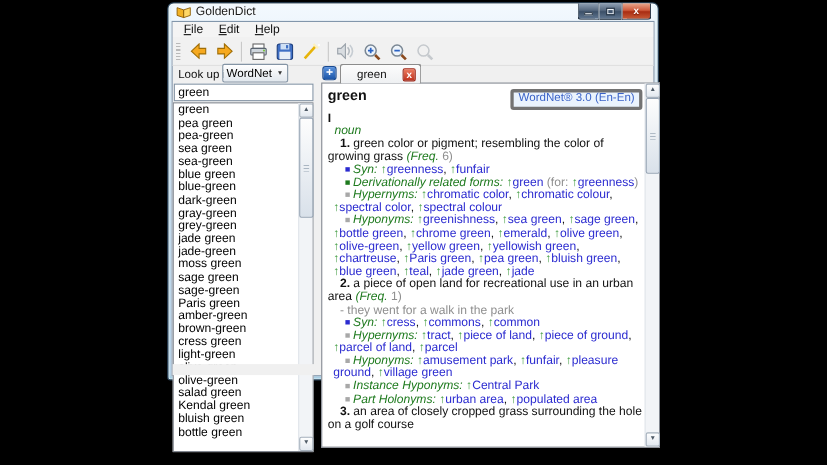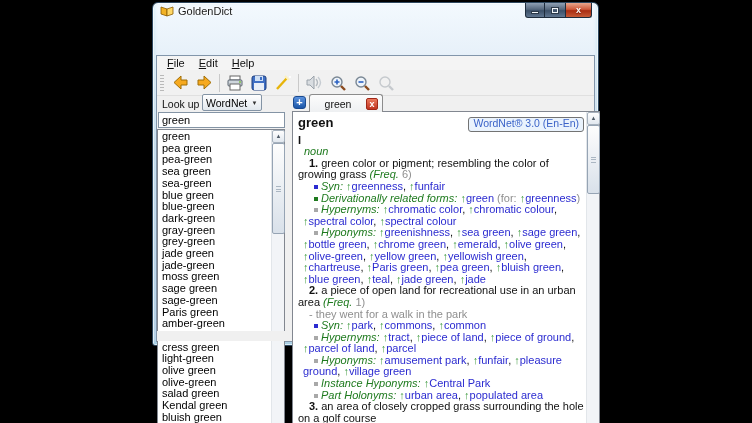--- a/index.html
+++ b/index.html
@@ -22,21 +22,21 @@
     font-size:8px;line-height:8px;}
   .wbtn.min{width:20px;border-radius:0 0 0 3px;}
   .wbtn.max{width:20px;border-left:none;border-right:none;}
   .wbtn.close{width:27px;border-radius:0 0 3px 0;
     background:linear-gradient(#e9a78d,#cf5b3c 45%,#a92d12 55%,#c65a36);}
   .glyph-min{width:8px;height:3px;background:#f2f6fa;border:1px solid #2c3a4a;margin-top:5px;}
   .glyph-max{width:8px;height:7px;border:1px solid #2c3a4a;background:transparent;box-shadow:inset 0 1px 0 #f2f6fa,inset 1px 0 0 #f2f6fa,inset -1px 0 0 #f2f6fa,inset 0 -1px 0 #f2f6fa;}
   .glyph-x{color:#fff;font-size:9px;font-weight:bold;text-shadow:0 1px 1px #7a1a08;}
 
   .client{position:absolute;left:3px;right:3px;top:16px;bottom:3px;
-    background:#f0f0f0;border:1px solid #8296ab;margin-top:36px;}
+    background:#f0f0f0;border:1px solid #8296ab;}
 
   
   .menubar{position:absolute;left:0;top:0;right:0;height:14px;display:flex;
     background:#f4f4f4;padding-left:3px;}
   .menu-item{display:inline-block;padding:1px 7px 0 7px;font-size:11px;color:#111;}
   .menu-item::first-letter{text-decoration:underline;}
   .toolbar{position:absolute;left:0;top:14px;right:0;height:26px;display:flex;align-items:center;
     background:#f1f1f1;border-bottom:1px solid #e0e0e0;}
   .tb-handle{width:4px;height:16px;margin:0 4px 0 3px;
     background:repeating-linear-gradient(#b9b9b9 0 1px,transparent 1px 3px);}
@@ -75,21 +75,21 @@
   .tab-label{flex:1;text-align:center;font-size:10.5px;color:#111;}
   .tab-close{width:12px;height:12px;margin-right:4px;border:1px solid #a02818;border-radius:2px;
     background:linear-gradient(#ec7a5e,#c03420);color:#fff;font-size:9px;line-height:10px;text-align:center;font-weight:bold;}
 
   
   .article-frame{position:absolute;left:135px;top:55px;width:308px;height:332px;border:1px solid #828790;background:#fff;z-index:1;}
   .article{position:absolute;left:0;top:0;right:13px;bottom:0;overflow:hidden;
     padding:5px 2px 0 5px;font-size:11px;line-height:11.6px;color:#111;}
   .art-header{display:flex;justify-content:space-between;align-items:flex-start;margin-bottom:3px;}
   .headword{font-size:13px;font-weight:bold;}
-  .badge{font-size:10.5px;color:#3b63c8;background:#eaf3fd;border:1px solid #737373;border-radius:3px;
+  .badge{font-size:10.5px;color:#3b63c8;background:#eaf3fd;border:3px solid #737373;border-radius:3px;
     padding:0 4px 1px 4px;white-space:nowrap;}
   .sect{font-weight:bold;margin-top:2px;}
   .pos{font-style:italic;color:#1e7a1e;margin-left:6px;}
   .sense{text-indent:11px;}
   .sense .body{text-indent:0;}
   .num{font-weight:bold;}
   .rel{padding-left:5px;text-indent:11px;}
   .rel > *{text-indent:0;}
   .ex{padding-left:5px;text-indent:6px;}
   .lbl{font-style:italic;color:#1e7a1e;}
@@ -265,21 +265,21 @@
         <div class="sect">I</div>
         <div class="pos">noun</div>
         <div id="senses">
             <div class="sense"><span class="body"><span class="num">1.</span> green color or pigment; resembling the color of growing grass <span class="lbl">(Freq.</span><span class="mut"> 6)</span></span></div>
             <div class="rel"><span class="blt syn"></span><span class="lbl">Syn:</span> <span class="arw">↑</span><a class="lnk">greenness</a>, <span class="arw">↑</span><a class="lnk">funfair</a></div>
             <div class="rel"><span class="blt drf"></span><span class="lbl">Derivationally related forms:</span> <span class="arw">↑</span><a class="lnk">green</a> <span class="mut">(for: </span><span class="arw">↑</span><a class="lnk">greenness</a><span class="mut">)</span></div>
             <div class="rel"><span class="blt other"></span><span class="lbl">Hypernyms:</span> <span class="arw">↑</span><a class="lnk">chromatic color</a>, <span class="arw">↑</span><a class="lnk">chromatic colour</a>, <span class="arw">↑</span><a class="lnk">spectral color</a>, <span class="arw">↑</span><a class="lnk">spectral colour</a></div>
             <div class="rel"><span class="blt other"></span><span class="lbl">Hyponyms:</span> <span class="arw">↑</span><a class="lnk">greenishness</a>, <span class="arw">↑</span><a class="lnk">sea green</a>, <span class="arw">↑</span><a class="lnk">sage green</a>, <span class="arw">↑</span><a class="lnk">bottle green</a>, <span class="arw">↑</span><a class="lnk">chrome green</a>, <span class="arw">↑</span><a class="lnk">emerald</a>, <span class="arw">↑</span><a class="lnk">olive green</a>, <span class="arw">↑</span><a class="lnk">olive-green</a>, <span class="arw">↑</span><a class="lnk">yellow green</a>, <span class="arw">↑</span><a class="lnk">yellowish green</a>, <span class="arw">↑</span><a class="lnk">chartreuse</a>, <span class="arw">↑</span><a class="lnk">Paris green</a>, <span class="arw">↑</span><a class="lnk">pea green</a>, <span class="arw">↑</span><a class="lnk">bluish green</a>, <span class="arw">↑</span><a class="lnk">blue green</a>, <span class="arw">↑</span><a class="lnk">teal</a>, <span class="arw">↑</span><a class="lnk">jade green</a>, <span class="arw">↑</span><a class="lnk">jade</a></div>
             <div class="sense"><span class="body"><span class="num">2.</span> a piece of open land for recreational use in an urban area <span class="lbl">(Freq.</span><span class="mut"> 1)</span></span></div>
             <div class="ex mut">- they went for a walk in the park</div>
-            <div class="rel"><span class="blt syn"></span><span class="lbl">Syn:</span> <span class="arw">↑</span><a class="lnk">park</a>, <span class="arw">↑</span><a class="lnk">commons</a>, <span class="arw">↑</span><a class="lnk">common</a></div>
+            <div class="rel"><span class="blt syn"></span><span class="lbl">Syn:</span> <span class="arw">↑</span><a class="lnk">cress</a>, <span class="arw">↑</span><a class="lnk">commons</a>, <span class="arw">↑</span><a class="lnk">common</a></div>
             <div class="rel"><span class="blt other"></span><span class="lbl">Hypernyms:</span> <span class="arw">↑</span><a class="lnk">tract</a>, <span class="arw">↑</span><a class="lnk">piece of land</a>, <span class="arw">↑</span><a class="lnk">piece of ground</a>, <span class="arw">↑</span><a class="lnk">parcel of land</a>, <span class="arw">↑</span><a class="lnk">parcel</a></div>
             <div class="rel"><span class="blt other"></span><span class="lbl">Hyponyms:</span> <span class="arw">↑</span><a class="lnk">amusement park</a>, <span class="arw">↑</span><a class="lnk">funfair</a>, <span class="arw">↑</span><a class="lnk">pleasure ground</a>, <span class="arw">↑</span><a class="lnk">village green</a></div>
             <div class="rel"><span class="blt other"></span><span class="lbl">Instance Hyponyms:</span> <span class="arw">↑</span><a class="lnk">Central Park</a></div>
             <div class="rel"><span class="blt other"></span><span class="lbl">Part Holonyms:</span> <span class="arw">↑</span><a class="lnk">urban area</a>, <span class="arw">↑</span><a class="lnk">populated area</a></div>
             <div class="sense"><span class="body"><span class="num">3.</span> an area of closely cropped grass surrounding the hole on a golf course</span></div>
           </div>
       </div>
       <div class="sb">
         <div class="sb-btn sb-up">▲</div>
         <div class="sb-thumb" style="top:13px;height:69px;">

